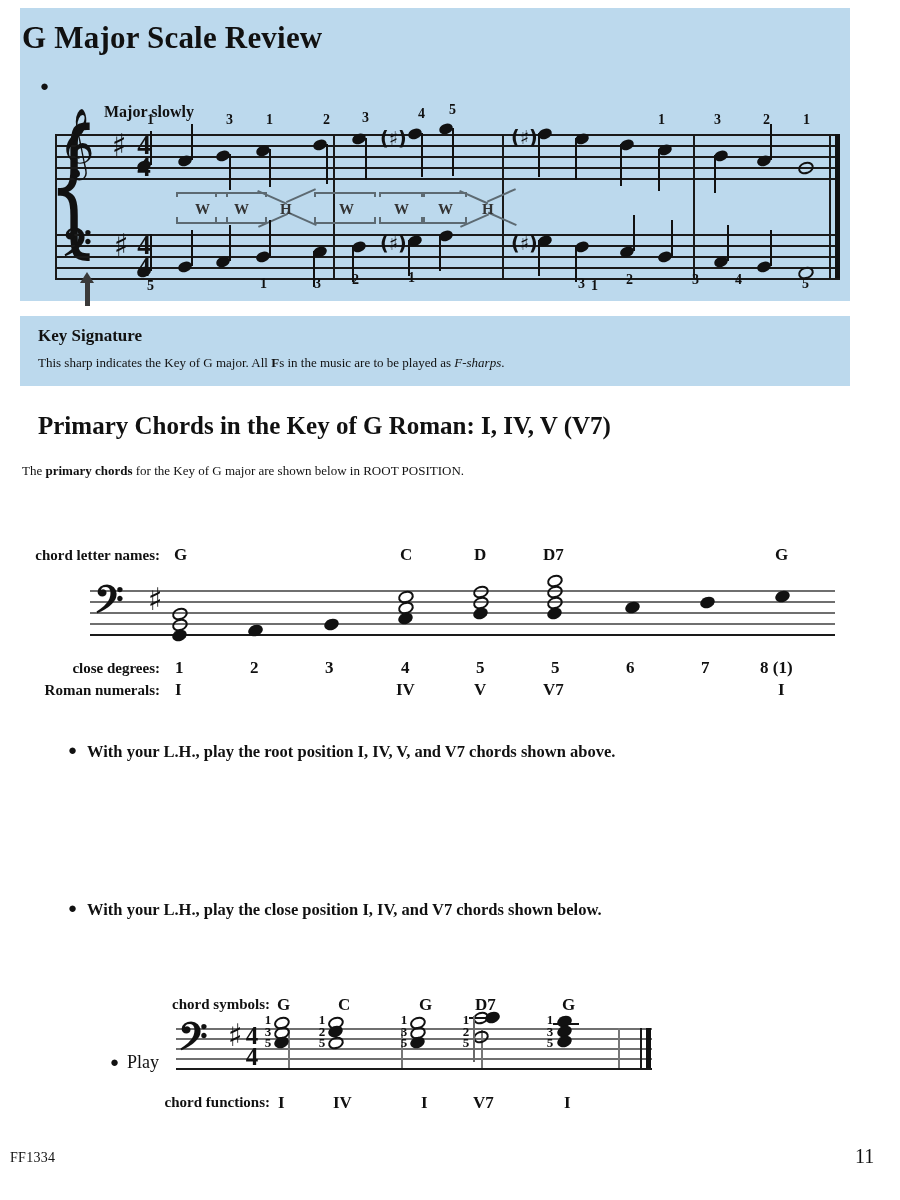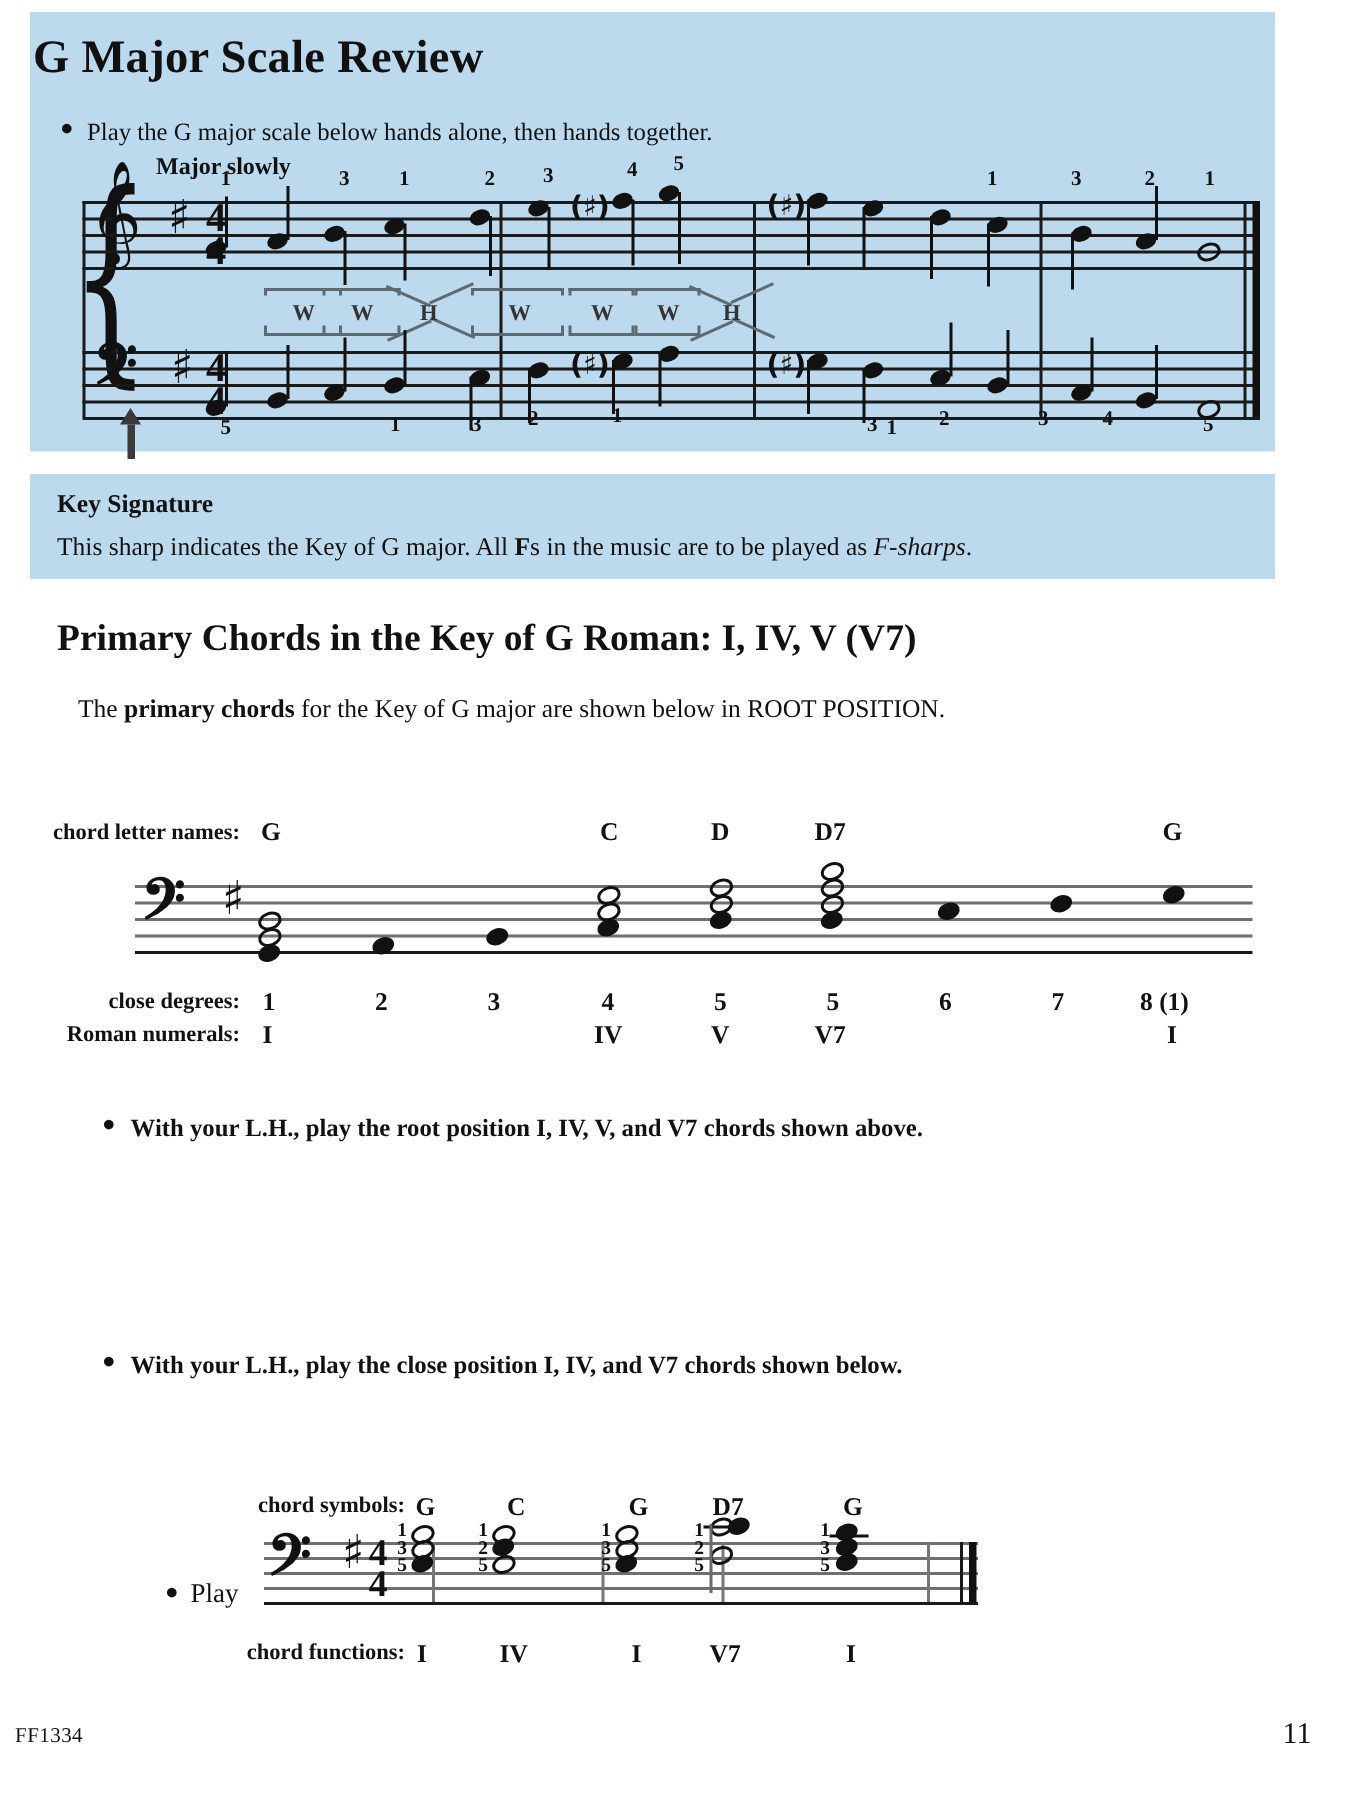--- a/index.html
+++ b/index.html
@@ -15,21 +15,21 @@
   .abs{position:absolute;}
   .bluebox{background:#bcd9ed;}
   .title-h1{
     font-family:"Liberation Serif", serif;
     font-weight:bold;font-size:31px;letter-spacing:.2px;
   }
   .h2{
     font-family:"Liberation Serif", serif;
     font-weight:bold;font-size:25px;
   }
-  .body-txt{font-size:17px;}
+  .body-txt{font-size:13px;}
   .bold{font-weight:bold;}
   .ital{font-style:italic;}
   .bullet-row{display:flex;align-items:flex-start;gap:9px;font-size:16.5px;}
   .bullet-dot{font-size:15px;line-height:1.1;}
   .bullet-bold{font-weight:bold;font-size:16.5px;}
 
   
   .staff{position:absolute;}
   .sline{position:absolute;left:0;height:1.6px;background:#1a1a1a;width:100%;}
   .sline.gray{background:#6f6f6f;height:1.5px;}
@@ -115,21 +115,20 @@
 <body>
 
 <div class="page">
 
   <div class="abs bluebox" style="left:20px;top:8px;width:830px;height:293px;"></div>
 
   <div class="abs title-h1" style="left:22px;top:20px;">G Major Scale Review</div>
 
   <div class="abs bullet-row" style="left:40px;top:78px;width:740px;">
     <span class="bullet-dot">●</span>
-    <span>Play the G major scale below hands alone, then hands together.</span>
   </div>
 
   <div class="abs bold" style="left:104px;top:103px;font-size:16px;">Major slowly</div>
 
   <div class="staff" style="left:30px;top:126px;width:810px;height:160px;">
 
     <div class="brace" style="left:-4px;top:-16px;">{</div>
 
     <div class="sline" style="top:8px;left:25px;width:785px;"></div>
     <div class="sline" style="top:19px;left:25px;width:785px;"></div>
@@ -353,21 +352,21 @@
   </div>
 
   <div class="abs bluebox" style="left:20px;top:316px;width:830px;height:70px;"></div>
   <div class="abs bold" style="left:38px;top:326px;font-size:17px;">Key Signature</div>
   <div class="abs body-txt" style="left:38px;top:355px;width:790px;">
     <span>This sharp indicates the Key of G major. All </span><span class="bold">F</span><span>s in the music are to be played as </span><span class="ital">F-sharps</span><span>.</span>
   </div>
 
   <div class="abs h2" style="left:38px;top:412px;">Primary Chords in the Key of G Roman: I, IV, V (V7)</div>
 
-  <div class="abs body-txt" style="left:52px;top:463px;width:780px;">
+  <div class="abs body-txt" style="left:22px;top:463px;width:780px;">
     <span>The </span><span class="bold">primary chords</span><span> for the Key of G major are shown below in ROOT POSITION.</span>
   </div>
 
   <div class="rowlab" style="left:10px;top:547px;width:150px;">chord letter names:</div>
 
   <div class="chordlab" style="left:174px;top:545px;">G</div>
   <div class="chordlab" style="left:400px;top:545px;">C</div>
   <div class="chordlab" style="left:474px;top:545px;">D</div>
   <div class="chordlab" style="left:543px;top:545px;">D7</div>
   <div class="chordlab" style="left:775px;top:545px;">G</div>

